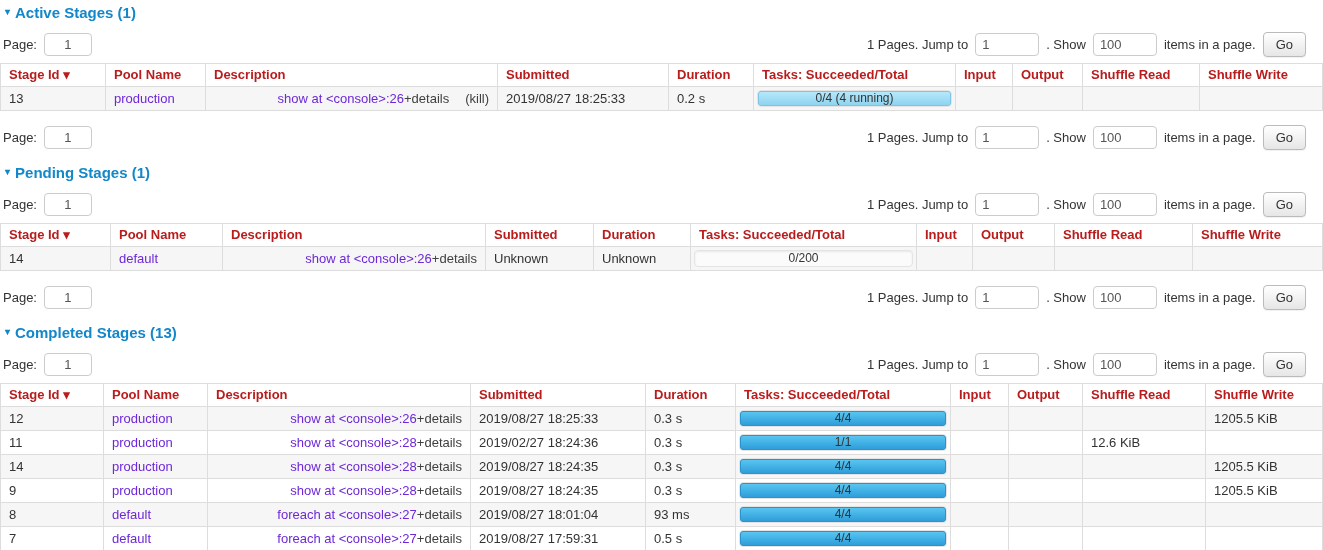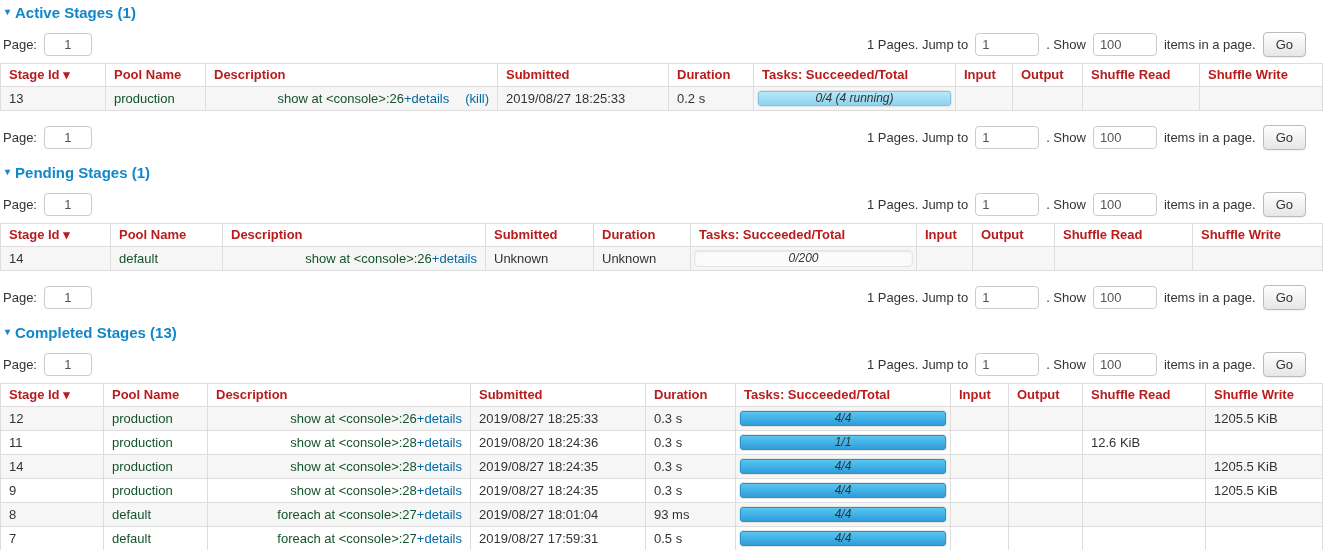--- a/index.html
+++ b/index.html
@@ -74,23 +74,23 @@
     border: 1px solid #dddddd;
     padding: 4px 8px;
     text-align: left;
     white-space: nowrap;
     overflow: hidden;
     line-height: 14px;
     font-size: 13px;
   }
   th { font-weight: bold; color: #b91c1c; }
   tbody tr:nth-child(odd) { background: #f6f6f6; }
-  a.lnk { color: #14532d; text-decoration: none; cursor: pointer; }
+  a.lnk { color: #6d28d9; text-decoration: none; cursor: pointer; }
   .desc-flex { display: flex; justify-content: flex-end; align-items: center; }
-  .desc-right { display: flex; gap: 16px; color: #0369a1; }
+  .desc-right { display: flex; gap: 16px; color: #404040; }
   .desc-right span { cursor: pointer; }
 
   
   .t-active  col:nth-child(1){width:105px} .t-active  col:nth-child(2){width:100px}
   .t-active  col:nth-child(3){width:292px} .t-active  col:nth-child(4){width:171px}
   .t-active  col:nth-child(5){width:85px}  .t-active  col:nth-child(6){width:202px}
   .t-active  col:nth-child(7){width:57px}  .t-active  col:nth-child(8){width:70px}
   .t-active  col:nth-child(9){width:117px}
 
   .t-pending col:nth-child(1){width:110px} .t-pending col:nth-child(2){width:112px}
@@ -99,21 +99,21 @@
   .t-pending col:nth-child(7){width:56px}  .t-pending col:nth-child(8){width:82px}
   .t-pending col:nth-child(9){width:138px}
 
   .t-completed col:nth-child(1){width:103px} .t-completed col:nth-child(2){width:104px}
   .t-completed col:nth-child(3){width:263px} .t-completed col:nth-child(4){width:175px}
   .t-completed col:nth-child(5){width:90px}  .t-completed col:nth-child(6){width:215px}
   .t-completed col:nth-child(7){width:58px}  .t-completed col:nth-child(8){width:74px}
   .t-completed col:nth-child(9){width:123px}
 
   
-  .tasks-cell { padding: 3px 3px; font-style: italic; }
+  .tasks-cell { padding: 3px 3px; }
   .progress {
     position: relative;
     height: 17px;
     background: #fbfbfb;
     border: 1px solid #e4e4e4;
     border-radius: 4px;
     box-shadow: inset 0 1px 2px rgba(0,0,0,.08);
   }
   .bar-fill {
     position: absolute; left: 0; top: 0; bottom: 0;
@@ -414,21 +414,21 @@
           <td><a class="lnk">production</a></td>
           <td>
             <div class="desc-flex">
               <a class="lnk">show at &lt;console&gt;:28</a>
               <span class="desc-right">
                 <span>+details</span>
 
               </span>
             </div>
           </td>
-          <td>2019/08/20 18:24:36</td>
+          <td>2019/02/27 18:24:36</td>
           <td>0.3 s</td>
           <td class="tasks-cell">
             <div class="progress bar-done">
               <div class="bar-fill"></div>
               <span class="bar-label">1/1</span>
             </div>
           </td>
           <td></td>
           <td></td>
           <td>12.6 KiB</td>

